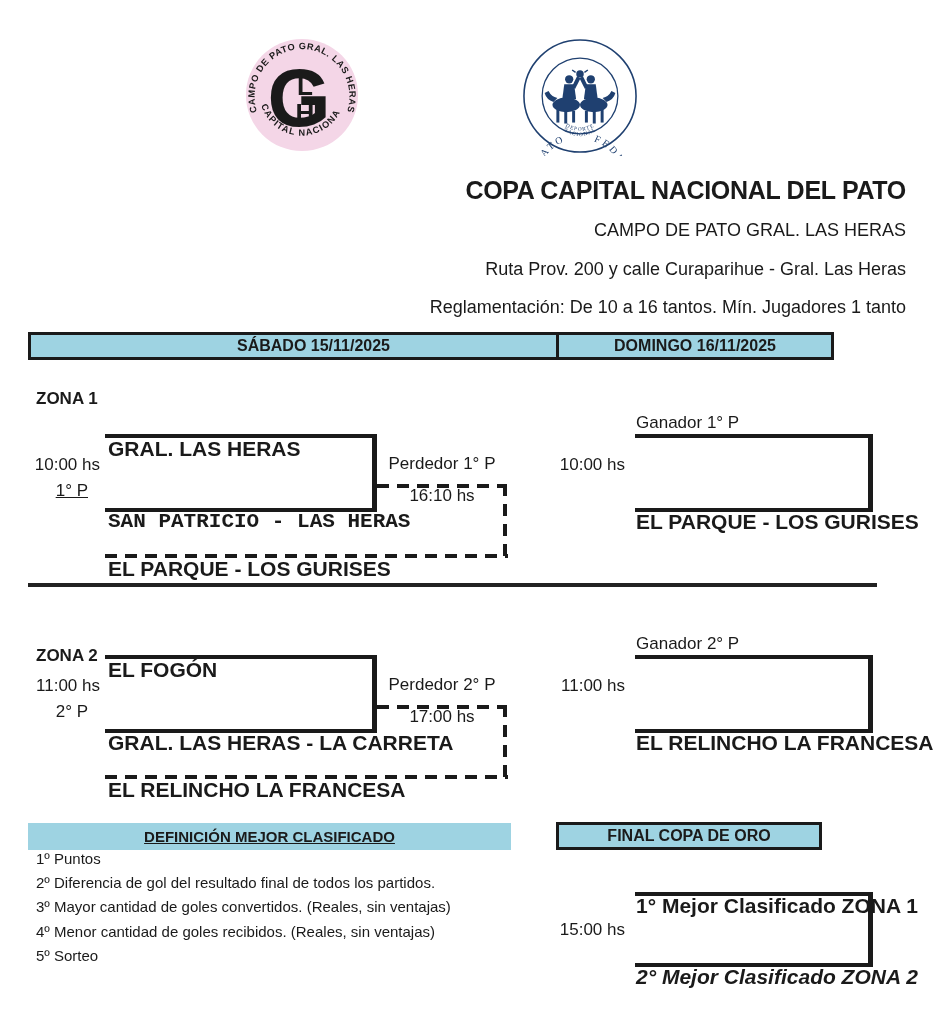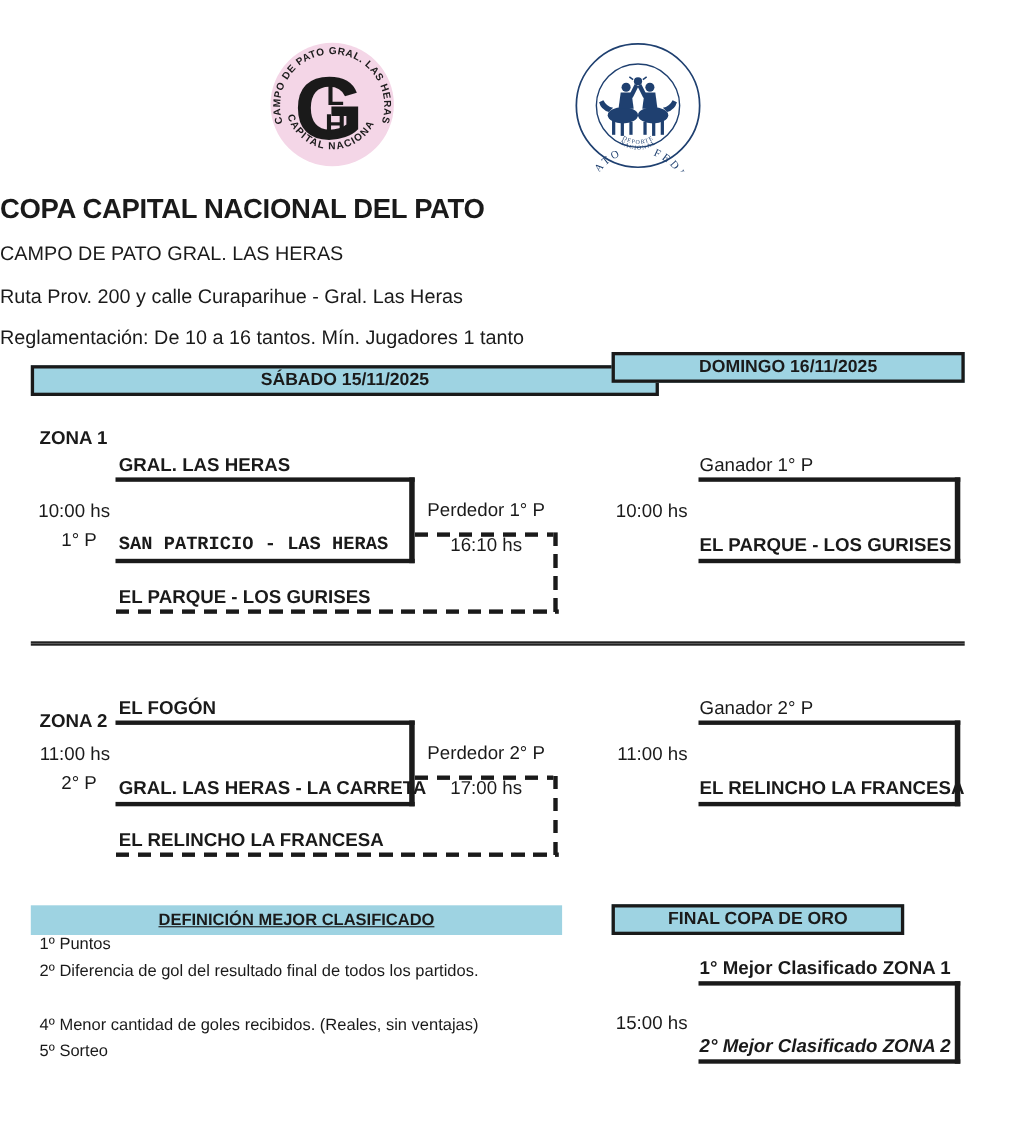--- a/index.html
+++ b/index.html
@@ -8,27 +8,27 @@
     --ink:#1A1A1A;
     --club-pink:#F4D6E7;
     --federation-navy:#1F4070;
     --paper:#FFFFFF;
   }
   *{box-sizing:border-box;margin:0;padding:0;}
   html,body{background:#fff;}
   body{font-family:"Liberation Sans","DejaVu Sans",sans-serif;color:var(--ink);}
   .page{position:relative;width:942px;height:1024px;background:var(--paper);overflow:hidden;}
   .abs{position:absolute;}
-  .ctr{left:0;width:906px;text-align:left;}
+  .ctr{left:0;width:906px;text-align:right;padding-left:11px;}
   .doc-title{font-size:25px;font-weight:bold;letter-spacing:-0.3px;}
   .doc-sub{font-size:18px;}
   .day-bar{height:28px;background:var(--bar-blue);border:3px solid var(--ink);
            text-align:center;font-weight:bold;font-size:16px;line-height:21px;}
   .zone-label{font-size:17px;font-weight:bold;}
-  .team{font-size:17px;font-weight:bold;white-space:nowrap;}
+  .team{font-size:21px;font-weight:bold;white-space:nowrap;margin-top:24px;}
   .plain{font-size:17px;white-space:nowrap;}
   .t-right{text-align:right;}
   .t-center{text-align:center;}
   .hline{background:var(--ink);height:4px;}
   .vline{background:var(--ink);width:5px;}
   .dash-h{height:4px;background:repeating-linear-gradient(90deg,var(--ink) 0 12px,transparent 12px 20px);}
   .dash-v{width:4px;background:repeating-linear-gradient(180deg,var(--ink) 0 12px,transparent 12px 20px);}
   .sep-double{height:1px;border-top:2px solid #222;border-bottom:2px solid #222;}
   .def-bar{height:27px;background:var(--bar-blue);text-align:center;font-weight:bold;
            font-size:15px;line-height:27px;text-decoration:underline;}
@@ -96,26 +96,26 @@
       <path d="M55.5,36 l-3.5,-2.5 M64.5,36 l3.5,-2.5" stroke="var(--federation-navy)" stroke-width="1.4"></path>
     </g>
   </svg>
 
   <div class="abs ctr doc-title" style="top:176px;">COPA CAPITAL NACIONAL DEL PATO</div>
   <div class="abs ctr doc-sub" style="top:220px;">CAMPO DE PATO GRAL. LAS HERAS</div>
   <div class="abs ctr doc-sub" style="top:259px;">Ruta Prov. 200 y calle Curaparihue - Gral. Las Heras</div>
   <div class="abs ctr doc-sub" style="top:297px;">Reglamentación: De 10 a 16 tantos. Mín. Jugadores 1 tanto</div>
 
   <div class="abs day-bar" style="left:28px;top:332px;width:571px;">SÁBADO 15/11/2025</div>
-  <div class="abs day-bar" style="left:556px;top:320px;width:321px;">DOMINGO 16/11/2025</div>
+  <div class="abs day-bar" style="left:556px;top:332px;width:278px;">DOMINGO 16/11/2025</div>
 
   <div class="abs zone-label" style="left:36px;top:389px;text-align:center;">ZONA 1</div>
   <div class="abs team" style="left:108px;top:413px;">GRAL. LAS HERAS</div>
   <div class="abs plain t-right" style="left:28px;top:455px;width:72px;">10:00 hs</div>
-  <div class="abs plain t-right" style="left:28px;top:481px;width:60px;">1° P</div>
+  <div class="abs plain t-right" style="left:28px;top:481px;width:60px;text-decoration:underline;">1° P</div>
   <div class="abs team" style="left:108px;top:486px;font-family:Liberation Mono, monospace;">SAN PATRICIO - LAS HERAS</div>
   <div class="abs team" style="left:108px;top:533px;">EL PARQUE - LOS GURISES</div>
 
   <div class="abs hline" style="left:105px;top:434px;width:272px;"></div>
   <div class="abs hline" style="left:105px;top:508px;width:272px;"></div>
   <div class="abs vline" style="left:372px;top:434px;height:78px;"></div>
   <div class="abs dash-h" style="left:377px;top:484px;width:126px;"></div>
   <div class="abs dash-v" style="left:503px;top:484px;height:74px;"></div>
   <div class="abs dash-h" style="left:105px;top:554px;width:403px;"></div>
 
@@ -151,20 +151,21 @@
   <div class="abs plain" style="left:636px;top:634px;">Ganador 2° P</div>
   <div class="abs plain t-right" style="left:551px;top:676px;width:74px;">11:00 hs</div>
   <div class="abs team" style="left:636px;top:707px;">EL RELINCHO LA FRANCESA</div>
   <div class="abs hline" style="left:635px;top:655px;width:238px;"></div>
   <div class="abs hline" style="left:635px;top:729px;width:238px;"></div>
   <div class="abs vline" style="left:868px;top:655px;height:78px;"></div>
 
   <div class="abs def-bar" style="left:28px;top:823px;width:483px;">DEFINICIÓN MEJOR CLASIFICADO</div>
   <div class="abs def-item" style="left:36px;top:850px;">1º Puntos</div>
   <div class="abs def-item" style="left:36px;top:874px;">2º Diferencia de gol del resultado final de todos los partidos.</div>
+  <div class="abs def-item" style="left:36px;top:898px;">3º Mayor cantidad de goles convertidos. (Reales, sin ventajas)</div>
   <div class="abs def-item" style="left:36px;top:923px;">4º Menor cantidad de goles recibidos. (Reales, sin ventajas)</div>
   <div class="abs def-item" style="left:36px;top:947px;">5º Sorteo</div>
 
   <div class="abs day-bar" style="left:556px;top:822px;width:266px;">FINAL COPA DE ORO</div>
   <div class="abs team" style="left:636px;top:870px;">1° Mejor Clasificado ZONA 1</div>
   <div class="abs plain t-right" style="left:551px;top:920px;width:74px;">15:00 hs</div>
   <div class="abs team" style="left:636px;top:941px;font-style:italic;">2° Mejor Clasificado ZONA 2</div>
   <div class="abs hline" style="left:635px;top:892px;width:238px;"></div>
   <div class="abs hline" style="left:635px;top:963px;width:238px;"></div>
   <div class="abs vline" style="left:868px;top:892px;height:75px;"></div>

